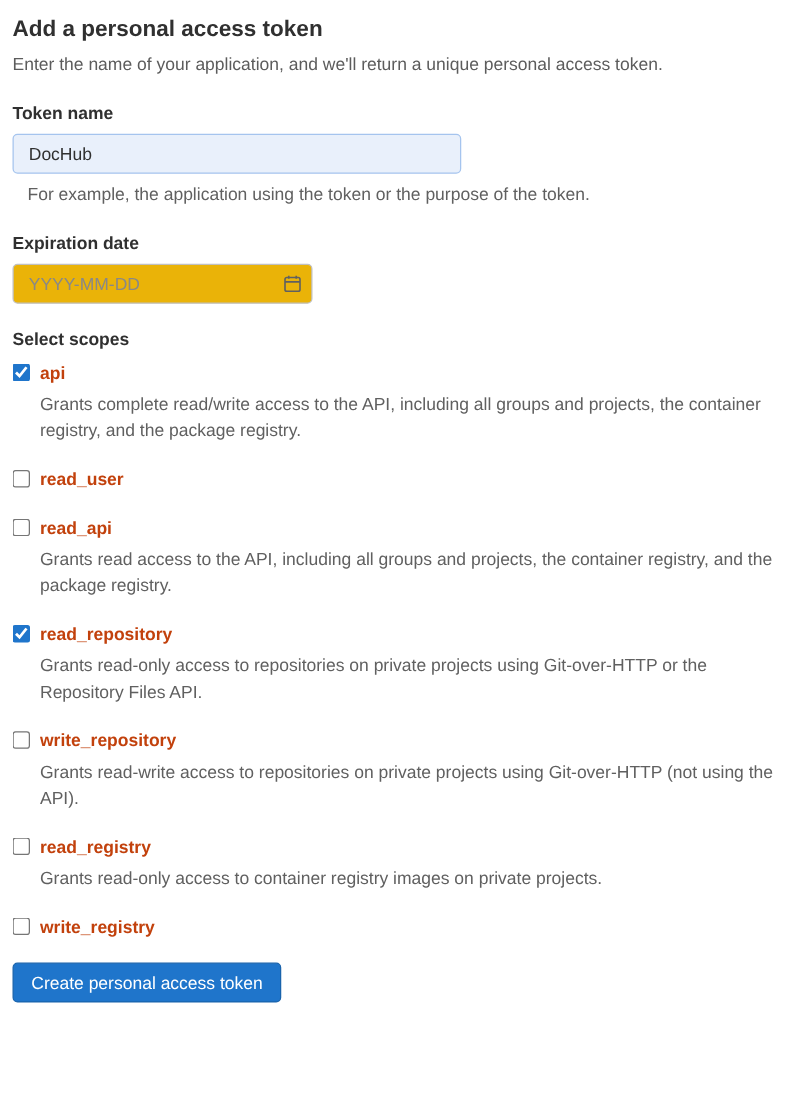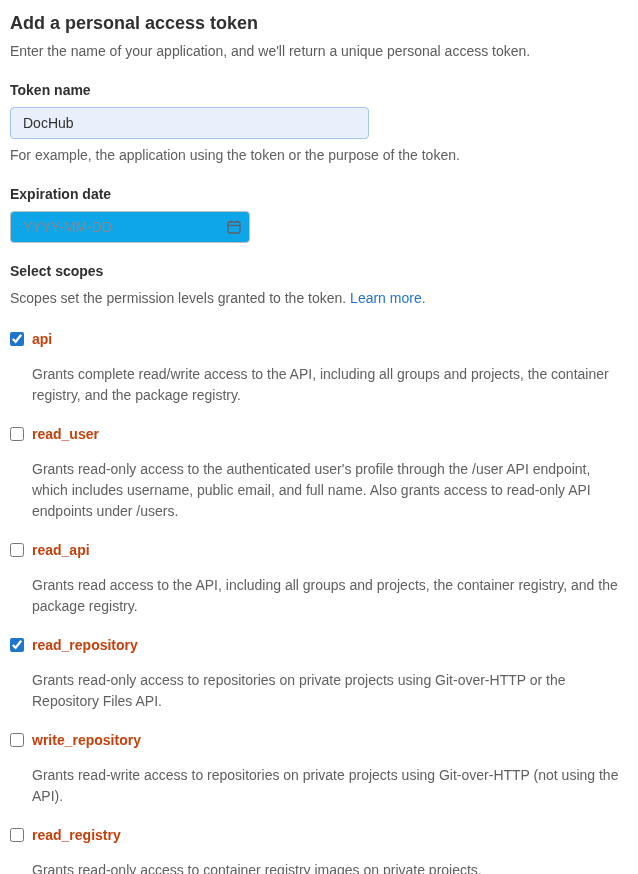--- a/index.html
+++ b/index.html
@@ -44,36 +44,36 @@
       color: #303030;
       background: #ffffff;
     }
     .text-input.highlighted {
       background-color: #e9f0fb;
       border-color: #a5c4ee;
     }
     .helper {
       color: #606060;
       font-size: 14px;
-      margin: 6px 0 0 0;
+      margin: 6px 0 0 12px;
     }
     .date-wrapper {
       position: relative;
       width: 240px;
     }
     .date-input {
       width: 240px;
       height: 32px;
       padding: 6px 32px 6px 12px;
       font-size: 14px;
       border: 1px solid #c0c0c0;
       border-radius: 4px;
       outline: none;
       color: #303030;
-      background: #0ea5e9;
+      background: #eab308;
     }
     .date-input::placeholder {
       color: #888;
     }
     .calendar-icon {
       position: absolute;
       right: 8px;
       top: 50%;
       transform: translateY(-50%);
       width: 16px;
@@ -108,21 +108,21 @@
     .scope-name {
       font-weight: 600;
       font-size: 14px;
       display: block;
       color: #c2410c;
     }
     .scope-desc {
       color: #606060;
       font-size: 14px;
       display: block;
-      margin-top: 14px;
+      margin-top: 4px;
     }
     .submit-btn {
       background-color: #1f75cb;
       color: #fff;
       border: 1px solid #1963ac;
       border-radius: 4px;
       padding: 7px 14px;
       font-size: 14px;
       cursor: pointer;
       font-weight: 400;
@@ -150,37 +150,33 @@
       <rect x="2" y="3" width="12" height="11" rx="1.5"></rect>
       <line x1="2" y1="6.5" x2="14" y2="6.5"></line>
       <line x1="5" y1="1.5" x2="5" y2="4"></line>
       <line x1="11" y1="1.5" x2="11" y2="4"></line>
     </svg>
   </div>
 </div>
 
 <div class="field-group">
   <label class="field-label">Select scopes</label>
-  <p class="subtext" style="margin-bottom:20px;">
-    <span>Scopes set the permission levels granted to the token. </span><a href="#" class="link">Learn more.</a>
-  </p>
 
   <ul class="scope-list" id="scope-list">
       <li class="scope-item">
         <input type="checkbox" class="scope-checkbox" checked="" style="">
         <div class="scope-text">
           <span class="scope-name">api</span>
           <span class="scope-desc">Grants complete read/write access to the API, including all groups and projects, the container registry, and the package registry.</span>
         </div>
       </li>
       <li class="scope-item">
         <input type="checkbox" class="scope-checkbox" style="">
         <div class="scope-text">
           <span class="scope-name">read_user</span>
-          <span class="scope-desc">Grants read-only access to the authenticated user's profile through the /user API endpoint, which includes username, public email, and full name. Also grants access to read-only API endpoints under /users.</span>
         </div>
       </li>
       <li class="scope-item">
         <input type="checkbox" class="scope-checkbox" style="">
         <div class="scope-text">
           <span class="scope-name">read_api</span>
           <span class="scope-desc">Grants read access to the API, including all groups and projects, the container registry, and the package registry.</span>
         </div>
       </li>
       <li class="scope-item">

